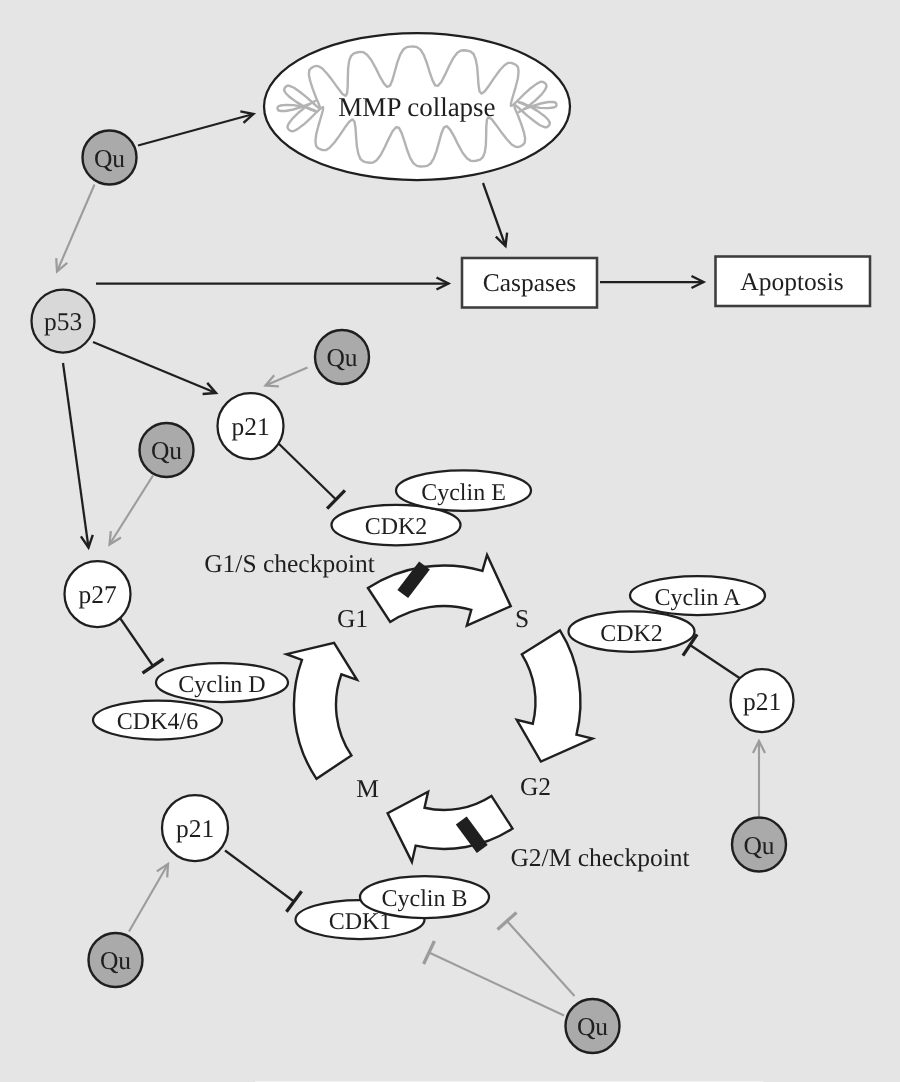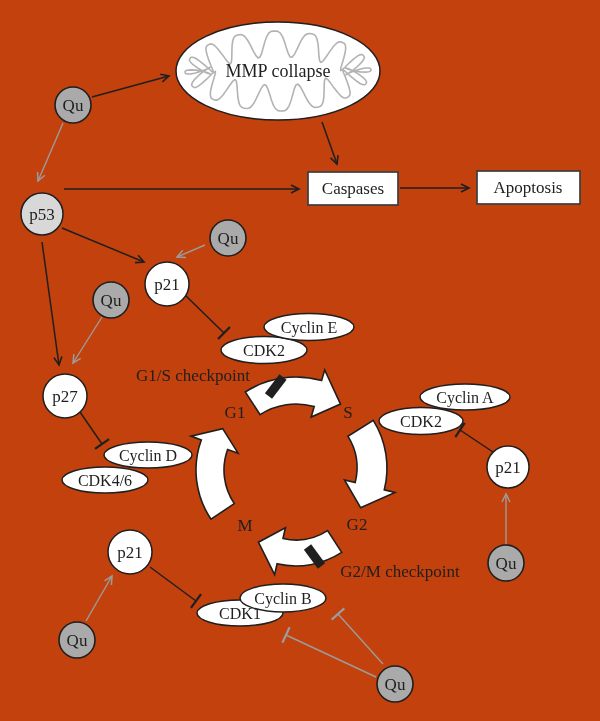--- a/index.html
+++ b/index.html
@@ -1,16 +1,16 @@
 <!DOCTYPE html>
 <html style="--ink: #1f1f1f; --line-gray: #9c9c9c; --qu-fill: #aaaaaa; --p53-fill: #d8d8d8; --node-fill: #ffffff; --mito-inner: #b3b3b3; --box-stroke: #3d3d3d;"><head>
 <meta charset="utf-8">
 <style>
   html,body{margin:0;padding:0;background:#fff;}
-  #canvas{position:relative;width:600px;height:721px;background:#c2410c;overflow:hidden;text-align:right;}
+  #canvas{position:relative;width:600px;height:721px;background:#e5e5e5;overflow:hidden;text-align:right;}
   svg text{font-family:"Liberation Serif","DejaVu Serif",serif;fill:var(--ink);}
   .t16{font-size:16px;}
   .t17{font-size:17px;}
   .t18{font-size:18px;}
   .qu{fill:var(--qu-fill);stroke:var(--ink);stroke-width:1.6;}
   .p53{fill:var(--p53-fill);stroke:var(--ink);stroke-width:1.5;}
   .white-node{fill:var(--node-fill);stroke:var(--ink);stroke-width:1.5;}
   .e-black{stroke:var(--ink);stroke-width:1.5;fill:none;}
   .e-gray{stroke:var(--line-gray);stroke-width:1.4;fill:none;}
   .cycle-arrow{fill:var(--node-fill);stroke:var(--ink);stroke-width:1.6;stroke-linejoin:miter;}

